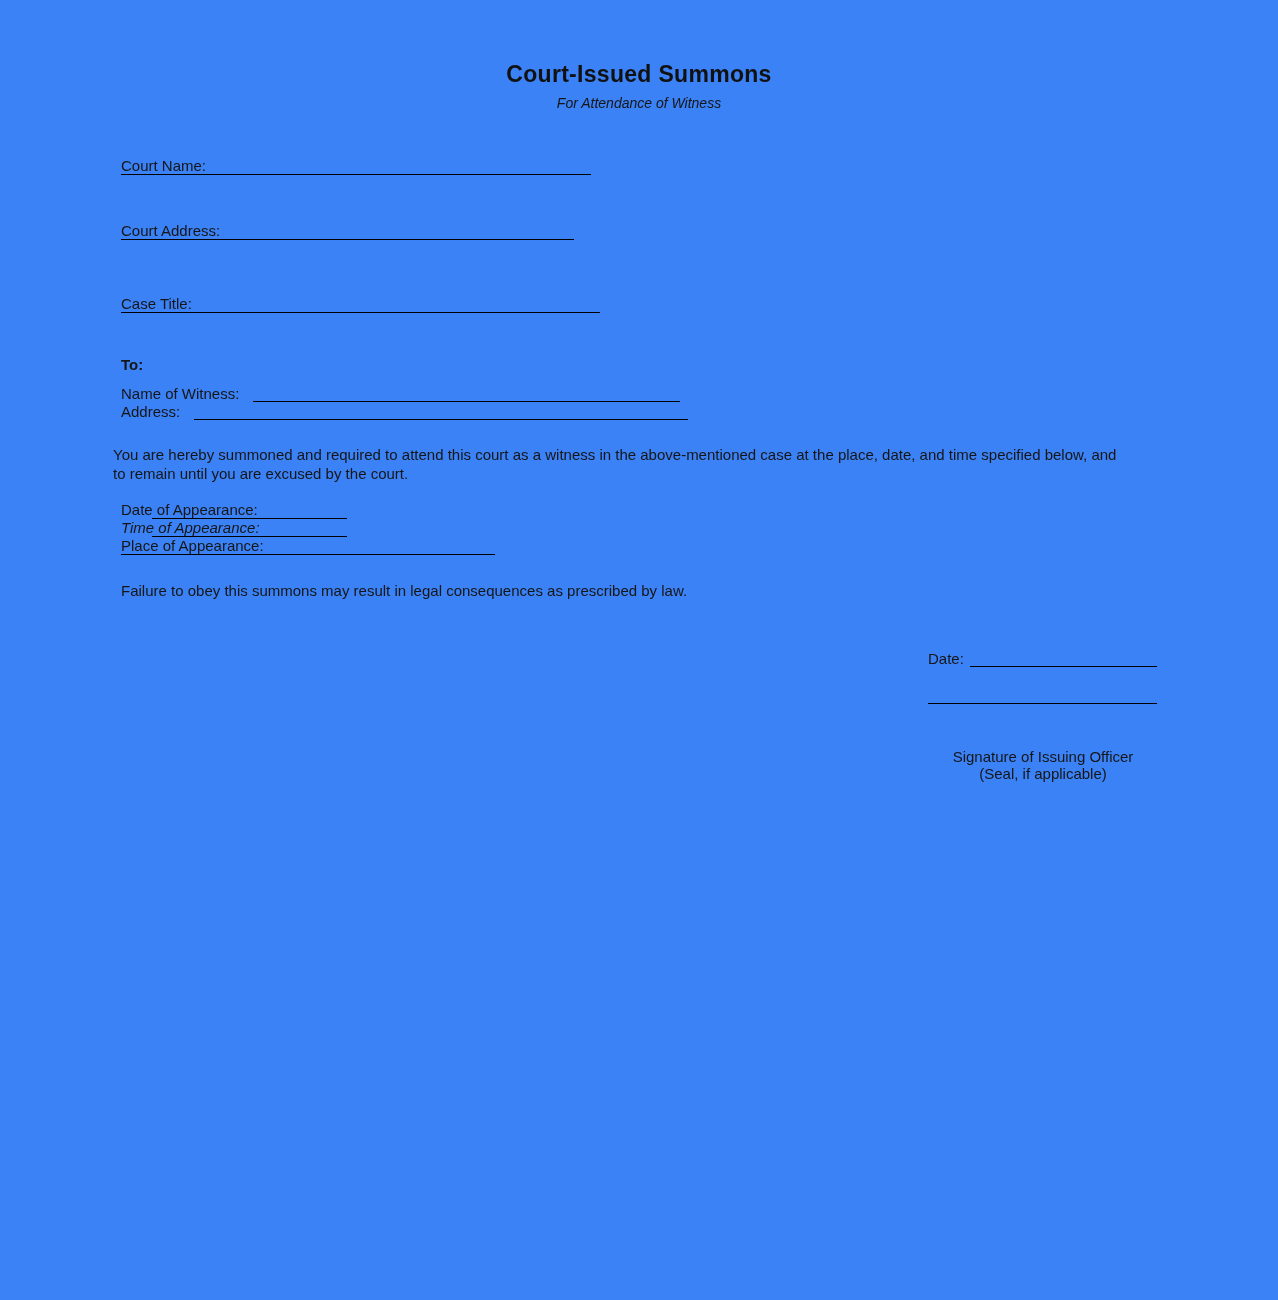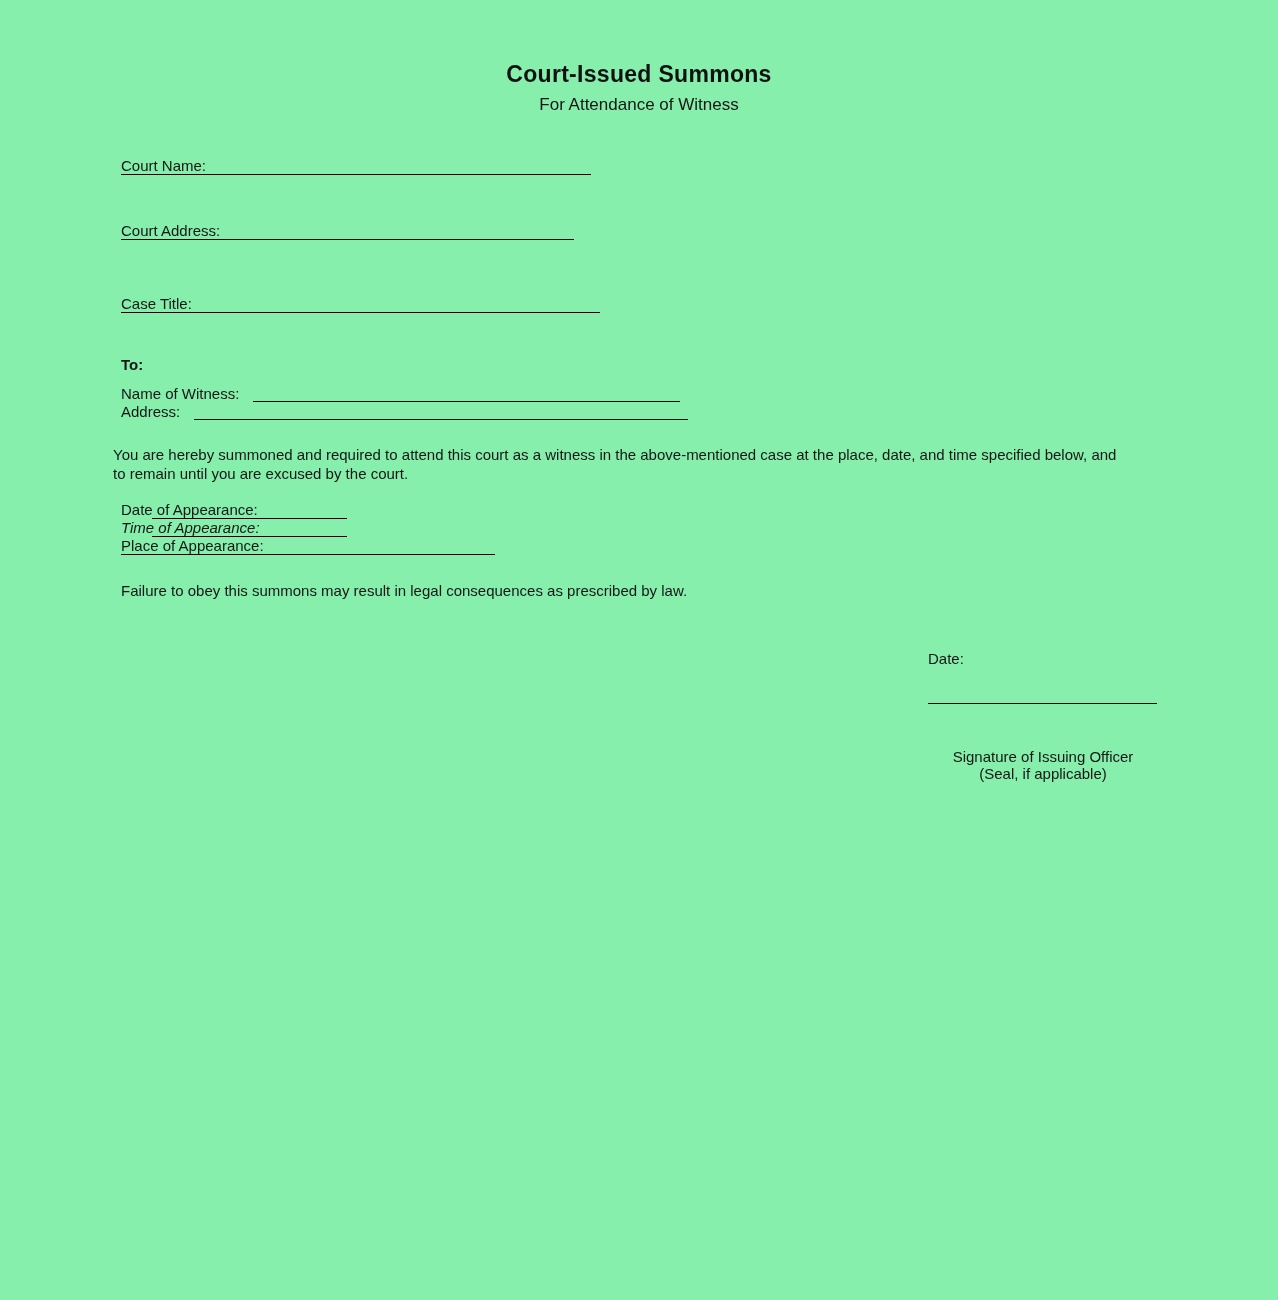--- a/index.html
+++ b/index.html
@@ -1,43 +1,44 @@
 <!DOCTYPE html>
 <html><head>
 <meta charset="utf-8">
 <style>
   * { margin: 0; padding: 0; box-sizing: border-box; }
   html, body { background: #ffffff; }
   .page {
     position: relative;
     width: 1278px;
     height: 1300px;
-    background: #86efac;
+    background: #3b82f6;
     font-family: "Liberation Sans", sans-serif;
     font-size: 15px;
     color: #161616;
     overflow: hidden;
   }
   .doc-title {
     position: absolute;
     top: 61px; left: 0;
     width: 100%;
     text-align: center;
     font-size: 23px;
     font-weight: bold;
     letter-spacing: 0.3px;
     color: #111111;
   }
   .doc-subtitle {
     position: absolute;
     top: 95px; left: 0;
     width: 100%;
     text-align: center;
-    font-size: 17px;
+    font-size: 14px;
     font-weight: normal;
+    font-style: italic;
   }
   .field-row {
     position: absolute;
     left: 121px;
     display: flex;
     align-items: flex-end;
     height: 18px;
     flex-direction: column;
   }
   .field-row .field-label {
@@ -100,21 +101,20 @@
     width: 900px;
   }
 
   .sig-date-row {
     position: absolute;
     left: 928px; top: 650px;
     width: 229px;
     display: flex;
     align-items: flex-end;
     height: 17px;
-    flex-direction: column;
   }
   .sig-date-row .inline-label {
     align-self: flex-start;
     white-space: nowrap;
     margin-right: 6px;
   }
   .sig-date-row .blank-line { flex: 1 1 auto; height: 16px; }
   .signature-line {
     position: absolute;
     left: 928px; top: 703px;

